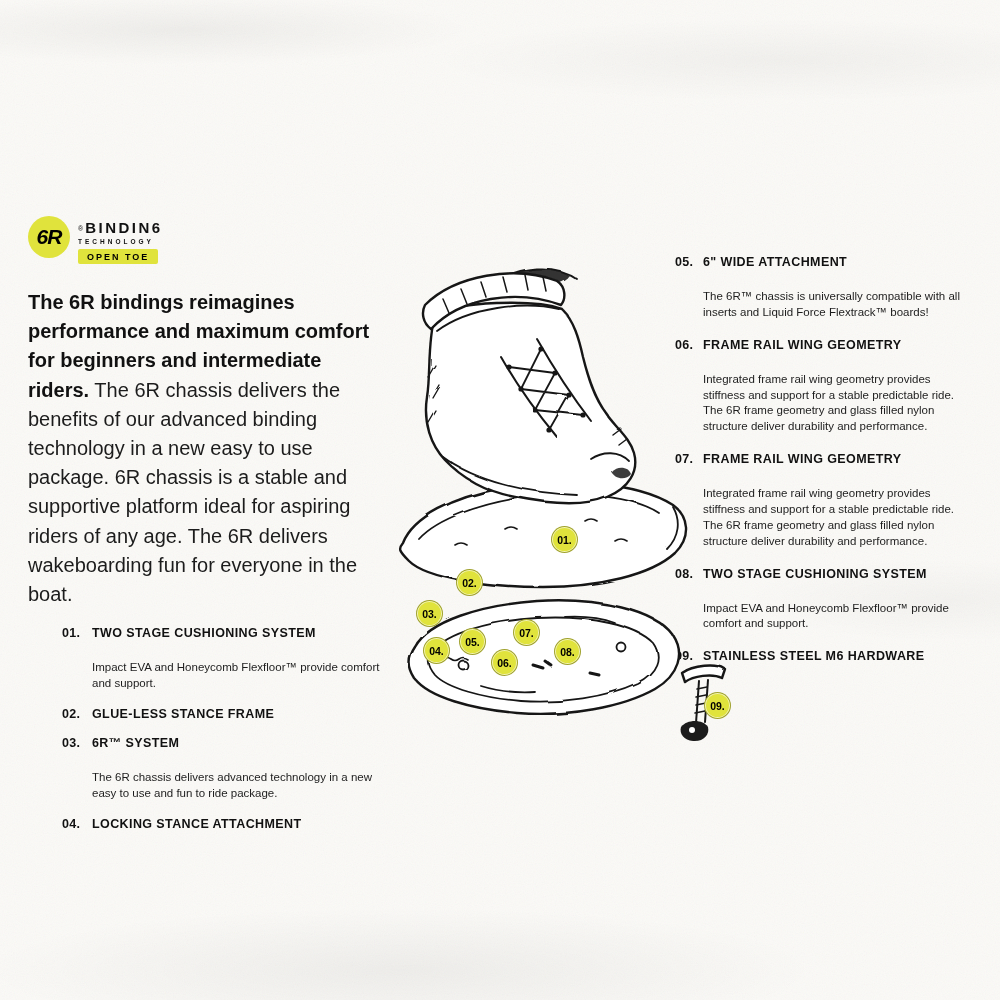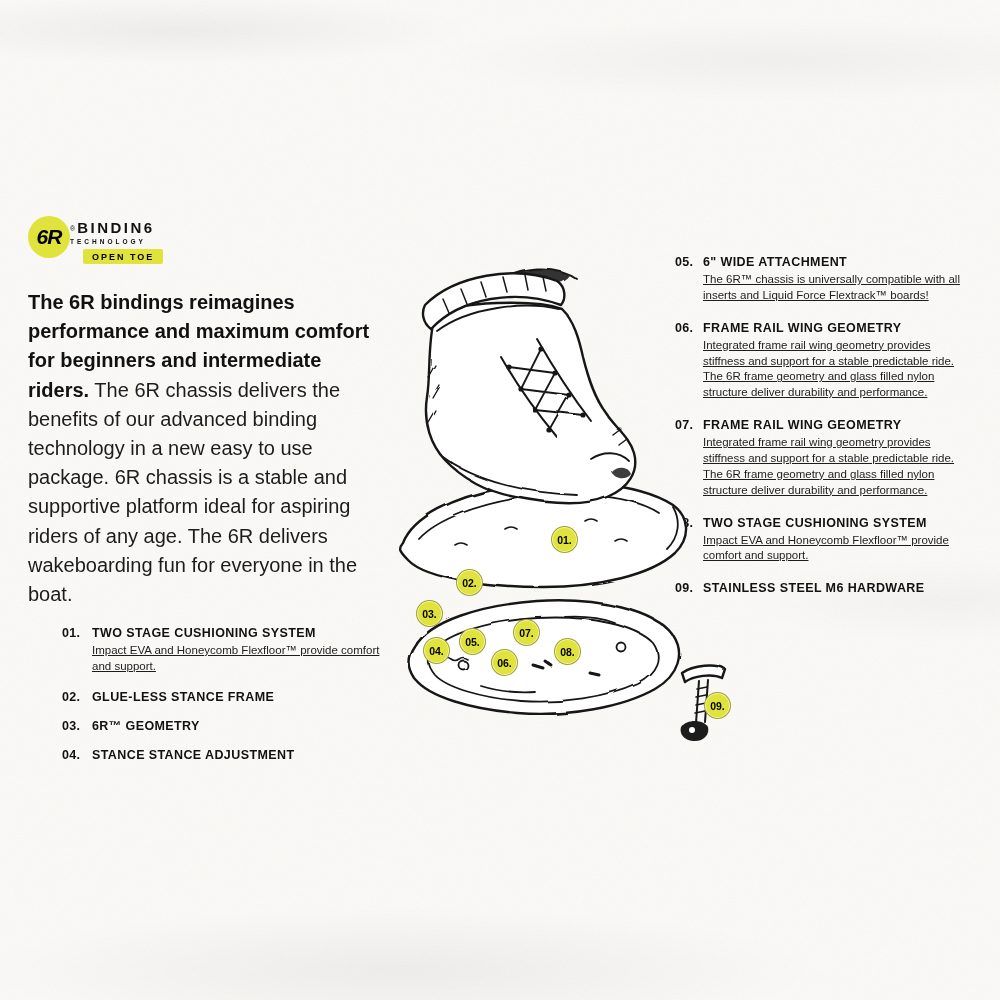--- a/index.html
+++ b/index.html
@@ -19,50 +19,50 @@
       radial-gradient(ellipse 600px 90px at 40% 97%, rgba(0,0,0,0.05), transparent 70%),
       radial-gradient(ellipse 300px 60px at 95% 60%, rgba(0,0,0,0.03), transparent 70%),
       var(--bg);
     overflow:hidden;
   }
   .grain { position:absolute; inset:0; opacity:0.07; pointer-events:none; }
 
   
   .left-col { position:absolute; left:28px; top:216px; width:352px; }
 
-  .logo-row { display:flex; align-items:flex-start; }
+  .logo-row { display:flex; align-items:flex-start; gap:8px; }
   .logo-circle {
     width:42px; height:42px; border-radius:50%;
     background:var(--accent);
     display:flex; align-items:center; justify-content:center;
     font-weight:bold; font-style:italic; font-size:21px; letter-spacing:-1px;
     color:#000;
     flex:0 0 auto;
   }
   .logo-text { padding-top:3px; }
   .brand-line { display:flex; align-items:center; gap:2px; }
   .reg { font-size:7px; line-height:1; padding-top:1px; }
   .brand { font-weight:bold; font-size:15px; letter-spacing:2.5px; }
   .brand-sub { font-weight:bold; font-size:6.5px; letter-spacing:3px; margin-top:2px; }
   .badge {
     display:inline-block; background:var(--accent); color:#000;
     font-weight:bold; font-size:9px; letter-spacing:2px;
-    padding:3px 9px 2px; margin-top:4px; border-radius:2px;margin-left:13px;
+    padding:3px 9px 2px; margin-top:4px; border-radius:2px;
   }
 
   .intro { margin-top:24px; font-size:20px; line-height:1.46; color:#1c1c1c; }
   .intro b { font-weight:bold; color:#111; }
 
   .features { margin-top:17px; }
   .left-col .features { margin-left:34px; }
   .feature { margin-bottom:15px; }
   .feature-head { display:flex; align-items:baseline; }
   .num { font-weight:bold; font-size:12.5px; letter-spacing:0.3px; flex:0 0 30px; }
   .title { font-weight:bold; font-size:12.5px; letter-spacing:0.4px; }
-  .fbody { margin-top:3px; padding-left:30px; font-size:11.5px; line-height:1.38; color:#1d1d1d; max-width:320px;text-decoration:underline; }
+  .fbody { margin-top:20px; padding-left:30px; font-size:11.5px; line-height:1.38; color:#1d1d1d; max-width:320px; }
 
   
   .right-col { position:absolute; left:675px; top:255px; width:297px; }
   .right-col .feature { margin-bottom:17px; }
   .right-col .num { flex:0 0 28px; }
   .right-col .fbody { padding-left:28px; }
 
   
   .diagram { position:absolute; left:385px; top:245px; width:380px; height:500px; }
   .diagram svg { position:absolute; left:0; top:0; }
@@ -111,27 +111,28 @@
     </article>
     <article class="feature">
       <div class="feature-head">
           <span class="num">02.</span>
           <span class="title">GLUE-LESS STANCE FRAME</span>
         </div>
     </article>
     <article class="feature">
       <div class="feature-head">
           <span class="num">03.</span>
-          <span class="title">6R™ GEOMETRY</span>
-        </div>
+          <span class="title">6R™ SYSTEM</span>
+        </div>
+      <p class="fbody">The 6R chassis delivers advanced technology in a new easy to use and fun to ride package.</p>
     </article>
     <article class="feature">
       <div class="feature-head">
           <span class="num">04.</span>
-          <span class="title">STANCE STANCE ADJUSTMENT</span>
+          <span class="title">LOCKING STANCE ATTACHMENT</span>
         </div>
     </article>
   </section>
 </div>
 
 <div class="right-col">
   <section class="features" style="margin-top:0;">
     <article class="feature">
       <div class="feature-head">
           <span class="num">05.</span>

